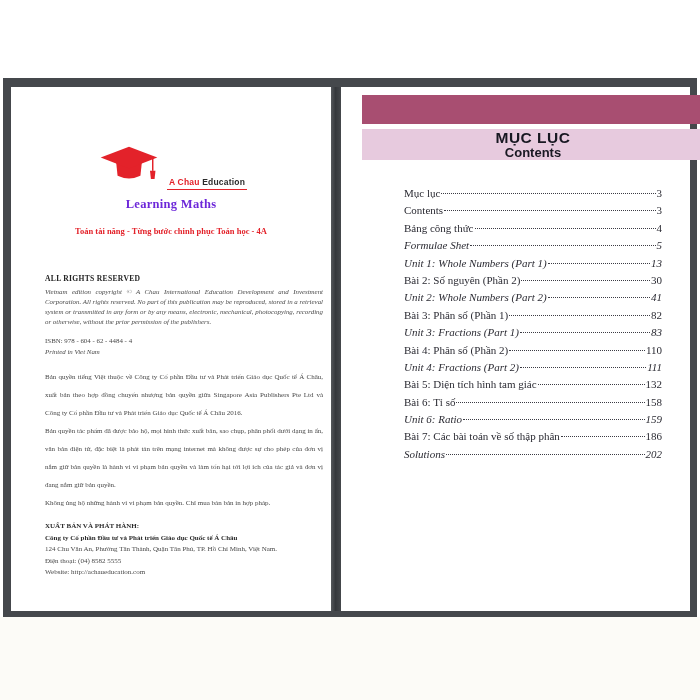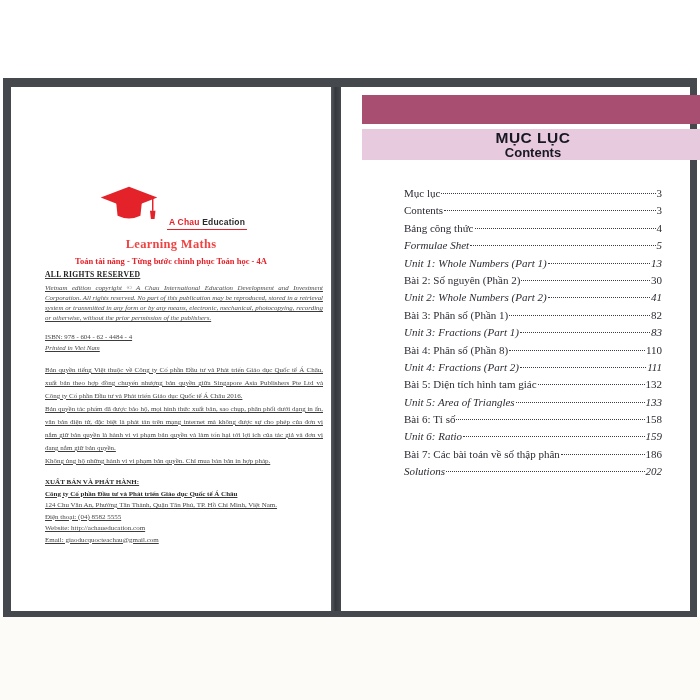--- a/index.html
+++ b/index.html
@@ -14,37 +14,37 @@
     position:absolute;left:3px;top:78px;width:694px;height:539px;
     background:#45484c;
     box-sizing:border-box;
     padding:9px 7px 6px 8px;
   }
   .below-strip{position:absolute;left:0;top:617px;width:700px;height:83px;background:#fcfbf7;}
   .spread{position:relative;width:100%;height:100%;background:#ffffff;}
   .seam{position:absolute;left:320px;top:0;bottom:0;width:10px;
     background:linear-gradient(90deg,#55585c,#35383c 45%,#45484c);}
   
-  .page-left{position:absolute;left:0;top:12px;width:320px;height:100%;
-    box-sizing:border-box;padding-top:84px;text-align:center;color:#3c3c3c;}
+  .page-left{position:absolute;left:0;top:0;width:320px;height:100%;
+    box-sizing:border-box;padding-top:56px;text-align:center;color:#3c3c3c;}
   .cap-svg{display:inline-block;width:68px;height:42px;}
   .brand-line{margin-top:1px;font-family:"Liberation Sans",sans-serif;
     font-size:8.5px;font-weight:bold;display:inline-block;
     border-bottom:1px solid #e3222a;padding:0 2px 2px 2px;letter-spacing:.2px;}
   .brand-red{color:#e3222a;}
   .brand-dark{color:#2b2b2b;font-weight:600;}
-  .book-title{margin-top:7px;color:#ef4444;font-weight:bold;font-size:12.5px;letter-spacing:.3px;}
-  .book-tagline{margin-top:4px;color:#e3222a;font-weight:bold;font-size:8.5px;}
-  .legal-block{margin:4px auto 0 34px;width:278px;text-align:left;text-decoration:underline;}
+  .book-title{margin-top:7px;color:#6d28d9;font-weight:bold;font-size:12.5px;letter-spacing:.3px;}
+  .book-tagline{margin-top:14px;color:#e3222a;font-weight:bold;font-size:8.5px;}
+  .legal-block{margin:38px auto 0 34px;width:278px;text-align:left;}
   .rights-heading{font-size:7.6px;font-weight:bold;color:#222;letter-spacing:.3px;}
   .copyright-par{margin-top:4px;font-size:6.9px;font-style:italic;line-height:10px;
     text-align:justify;color:#4a4a4a;}
   .isbn-line{margin-top:10px;font-size:6.9px;color:#4a4a4a;}
   .printed-line{margin-top:4px;font-size:6.9px;font-style:italic;color:#4a4a4a;}
-  .legal-vi{margin-top:13px;font-size:7px;line-height:13px;text-align:justify;color:#474747;}
+  .legal-vi{margin-top:13px;font-size:7px;line-height:18px;text-align:justify;color:#474747;}
   .legal-vi p{margin:0;}
   .pub-block{margin-top:9px;font-size:7px;line-height:11.5px;color:#474747;}
   .pub-heading,.pub-name{font-weight:bold;color:#2b2b2b;}
   
   .page-right{position:absolute;left:344px;top:0;width:349px;height:100%;box-sizing:border-box;}
   .bar-maroon{margin:8px 0 0 7px;width:342px;height:29px;background:#a84e71;}
   .bar-pink{margin:5px 0 0 7px;width:342px;height:31px;background:#e7cade;
     text-align:center;box-sizing:border-box;padding-top:1px;}
   .hdr-vi{font-family:"Liberation Sans",sans-serif;font-weight:bold;
     font-size:15.5px;line-height:16px;color:#181822;letter-spacing:.5px;}
@@ -92,21 +92,20 @@
           <p>Bản quyền tác phẩm đã được bảo hộ, mọi hình thức xuất bản, sao chụp, phân phối dưới dạng in ấn, văn bản điện tử, đặc biệt là phát tán trên mạng internet mà không được sự cho phép của đơn vị nắm giữ bản quyền là hành vi vi phạm bản quyền và làm tổn hại tới lợi ích của tác giả và đơn vị đang nắm giữ bản quyền.</p>
           <p>Không ủng hộ những hành vi vi phạm bản quyền. Chỉ mua bán bản in hợp pháp.</p>
         </div>
 
         <div class="pub-block">
           <div class="pub-heading">XUẤT BẢN VÀ PHÁT HÀNH:</div>
           <div class="pub-name">Công ty Cổ phần Đầu tư và Phát triển Giáo dục Quốc tế Á Châu</div>
           <div>124 Chu Văn An, Phường Tân Thành, Quận Tân Phú, TP. Hồ Chí Minh, Việt Nam.</div>
           <div>Điện thoại: (04) 8582 5555</div>
           <div>Website: http://achaueducation.com</div>
-          <div>Email: giaoducquocteachau@gmail.com</div>
         </div>
       </div>
     </div>
 
     <div class="seam"></div>
 
     <div class="page-right">
       <div class="bar-maroon"></div>
       <div class="bar-pink">
         <div class="hdr-vi">MỤC LỤC</div>
@@ -152,38 +151,33 @@
             <span class="lbl">Bài 3: Phân số (Phần 1)</span>
             <span class="leader"></span>
             <span class="num">82</span>
           </div>
           <div class="toc-row it">
             <span class="lbl">Unit 3: Fractions (Part 1)</span>
             <span class="leader"></span>
             <span class="num">83</span>
           </div>
           <div class="toc-row">
-            <span class="lbl">Bài 4: Phân số (Phần 8)</span>
+            <span class="lbl">Bài 4: Phân số (Phần 2)</span>
             <span class="leader"></span>
             <span class="num">110</span>
           </div>
           <div class="toc-row it">
             <span class="lbl">Unit 4: Fractions (Part 2)</span>
             <span class="leader"></span>
             <span class="num">111</span>
           </div>
           <div class="toc-row">
             <span class="lbl">Bài 5: Diện tích hình tam giác</span>
             <span class="leader"></span>
             <span class="num">132</span>
-          </div>
-          <div class="toc-row it">
-            <span class="lbl">Unit 5: Area of Triangles</span>
-            <span class="leader"></span>
-            <span class="num">133</span>
           </div>
           <div class="toc-row">
             <span class="lbl">Bài 6: Tỉ số</span>
             <span class="leader"></span>
             <span class="num">158</span>
           </div>
           <div class="toc-row it">
             <span class="lbl">Unit 6: Ratio</span>
             <span class="leader"></span>
             <span class="num">159</span>

